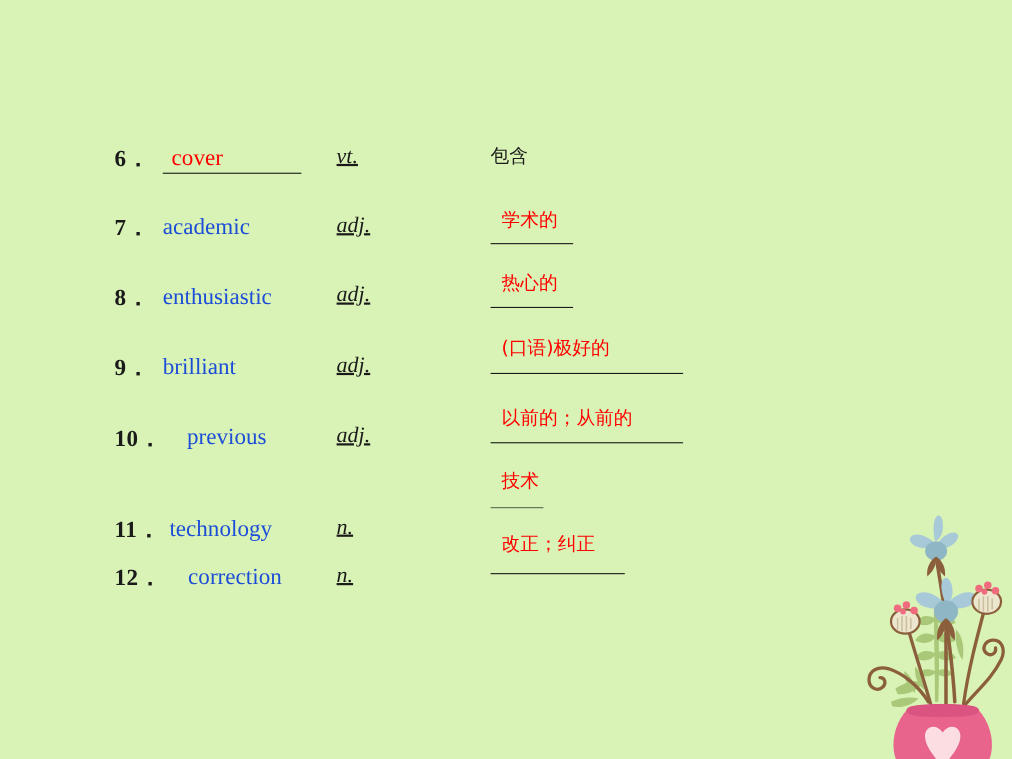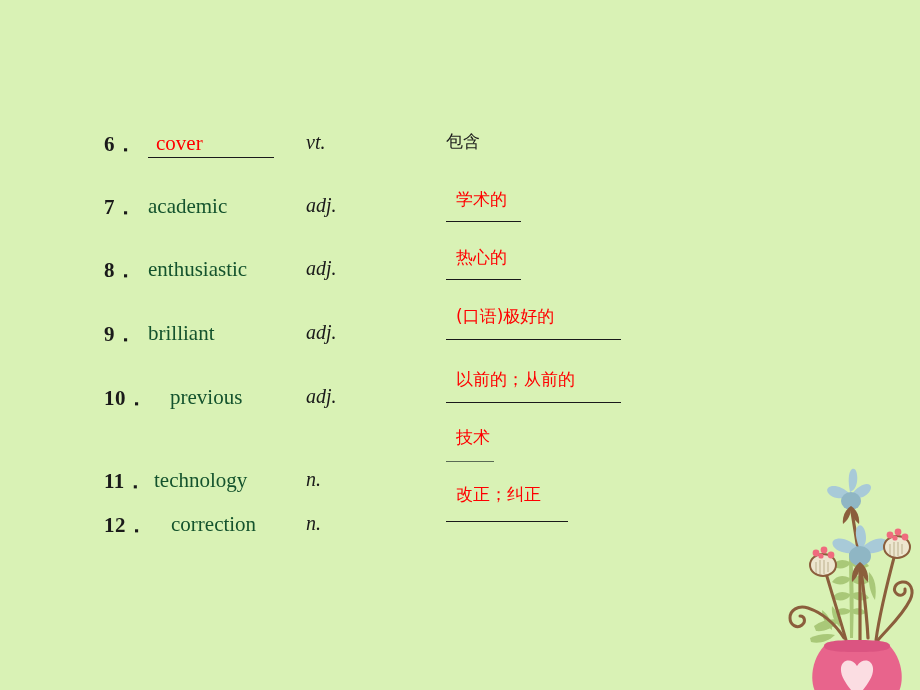--- a/index.html
+++ b/index.html
@@ -49,21 +49,21 @@
     font-size: 21px;
     color: #1a1a1a;
     letter-spacing: 0.5px;
   }
 
   .cell-word {
     position: absolute;
     left: 44px;
     top: 1px;
     font-size: 21px;
-    color: #14532d;
+    color: #1d4ed8;
     white-space: nowrap;
   }
 
   .cell-word.blank-answer {
     color: #ff0000;
     padding: 0 6px 0 8px;
   }
 
   .blank-rule {
     position: absolute;
@@ -74,20 +74,21 @@
   }
 
   .cell-pos {
     position: absolute;
     left: 202px;
     top: 1px;
     font-style: italic;
     font-size: 20px;
     color: #1a1a1a;
     white-space: nowrap;
+    text-decoration: underline;
   }
 
   
   .meaning-block {
     position: absolute;
     left: 446px;
   }
 
   .meaning-text {
     position: absolute;

